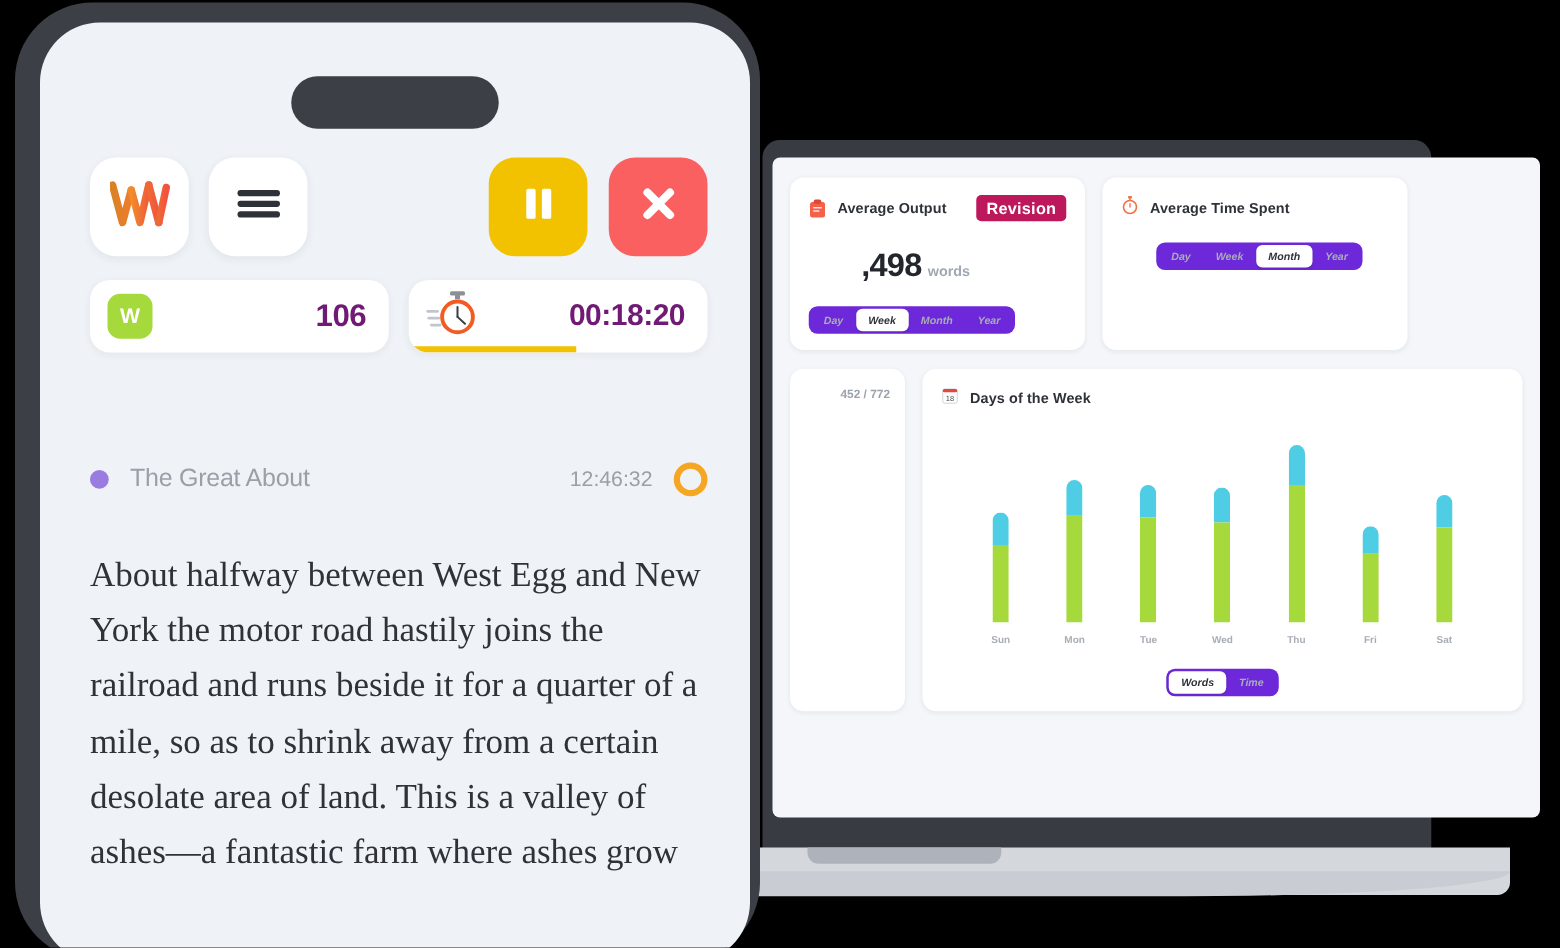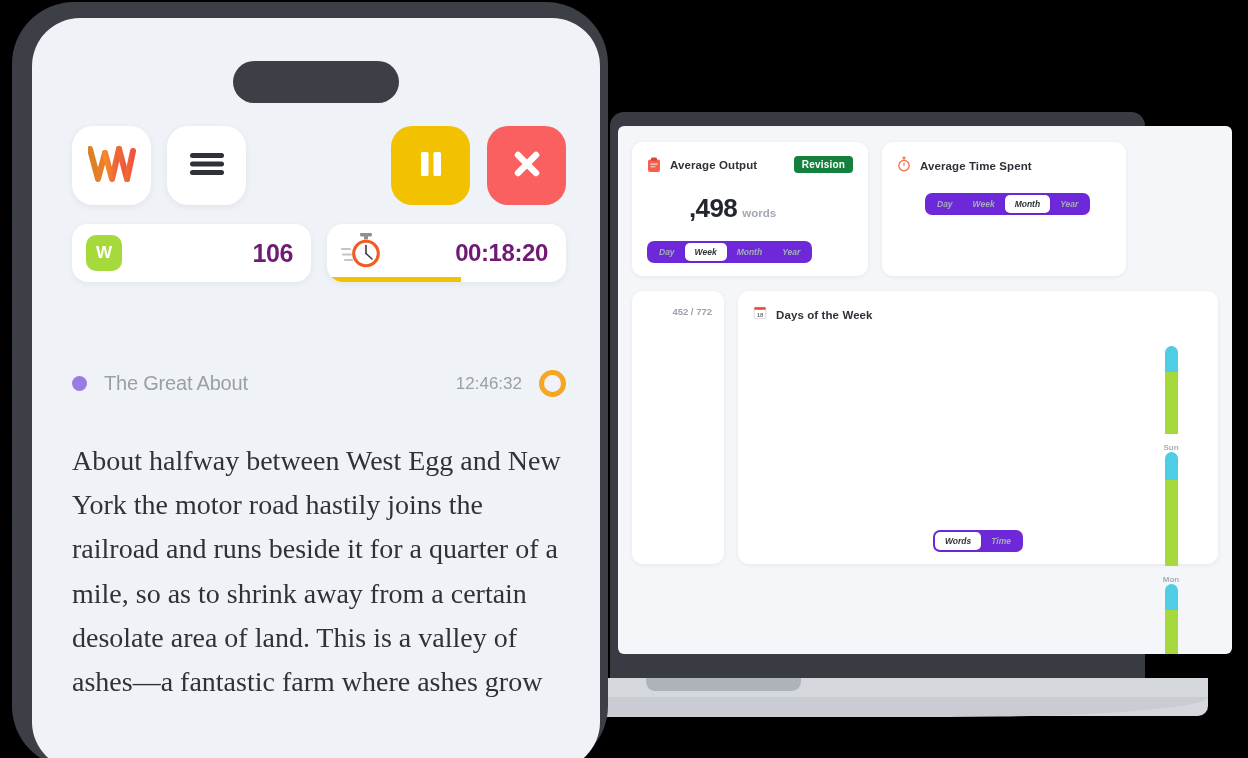--- a/index.html
+++ b/index.html
@@ -31,36 +31,36 @@
 
   
   .dash{ position:absolute; inset:0; padding:16px 14px; }
   .dash-row{ display:flex; gap:14px; }
   .card{
     background:#fff; border-radius:11px; box-shadow:0 1px 4px rgba(30,40,60,.07);
   }
   .card-head{ display:flex; align-items:center; gap:9px; }
   .card-title{ font-size:11.5px; color:#2e3238; font-weight:600; letter-spacing:.1px; }
   .badge{
-    margin-left:auto; background:#15803d; color:#fff; font-size:10px; font-weight:700;
+    margin-left:auto; background:#be185d; color:#fff; font-size:13px; font-weight:700;
     padding:3px 8px; border-radius:4px; letter-spacing:.2px;
   }
   .big-num{ font-size:26px; font-weight:700; color:#23272d; letter-spacing:-.6px; }
   .big-unit{ font-size:11.5px; color:#a2a8b2; font-weight:600; margin-left:5px; }
   .seg{
     display:inline-flex; background:#6d28d9; border-radius:7px; padding:2px;font-style:italic;
   }
   .seg span{
     font-size:8.5px; color:#a8adb6; font-weight:600; padding:4px 10px; border-radius:5px;
   }
   .seg span.on{ background:#fff; color:#2e3238; font-weight:700; box-shadow:0 1px 2px rgba(0,0,0,.09); }
 
   
   .chart-area{ position:relative; height:180px; margin-top:22px; }
-  .bars{ display:flex; align-items:flex-end; justify-content:space-around; height:165px; padding:0 18px;flex-direction:column;}
+  .bars{ display:flex; align-items:flex-end; justify-content:space-around; height:165px; padding:0 18px;}
   .barcol{ display:flex; flex-direction:column; align-items:center; width:28px; }
   .bar{ width:13px; border-radius:7px 7px 0 0; overflow:hidden; display:flex; flex-direction:column; }
   .bar .top{ background:#4ecde4; }
   .bar .bot{ background:#a5d93c; }
   .barlabel{ margin-top:9px; font-size:8px; color:#a8adb6; font-weight:600; }
 
   
   #phone{ position:absolute; left:6px; top:0px; width:610px; height:770px; }
   .phone-frame{
     position:absolute; left:6px; top:2px; width:596px; height:766px;
@@ -220,20 +220,27 @@
                     <div class="bot" style="height: 76.3636%; background: rgb(165, 217, 60);"></div>
                   </div>
                   <div class="barlabel">Tue</div>
                 </div>
                 <div class="barcol">
                   <div class="bar" style="height: 108px;">
                     <div class="top" style="height: 25.9259%; background: rgb(78, 205, 228);"></div>
                     <div class="bot" style="height: 74.0741%; background: rgb(165, 217, 60);"></div>
                   </div>
                   <div class="barlabel">Wed</div>
+                </div>
+                <div class="barcol">
+                  <div class="bar" style="height: 142px;">
+                    <div class="top" style="height: 22.5352%; background: rgb(78, 205, 228);"></div>
+                    <div class="bot" style="height: 77.4648%; background: rgb(165, 217, 60);"></div>
+                  </div>
+                  <div class="barlabel">Thu</div>
                 </div>
                 <div class="barcol">
                   <div class="bar" style="height: 77px;">
                     <div class="top" style="height: 28.5714%; background: rgb(78, 205, 228);"></div>
                     <div class="bot" style="height: 71.4286%; background: rgb(165, 217, 60);"></div>
                   </div>
                   <div class="barlabel">Fri</div>
                 </div>
                 <div class="barcol">
                   <div class="bar" style="height: 102px;">

